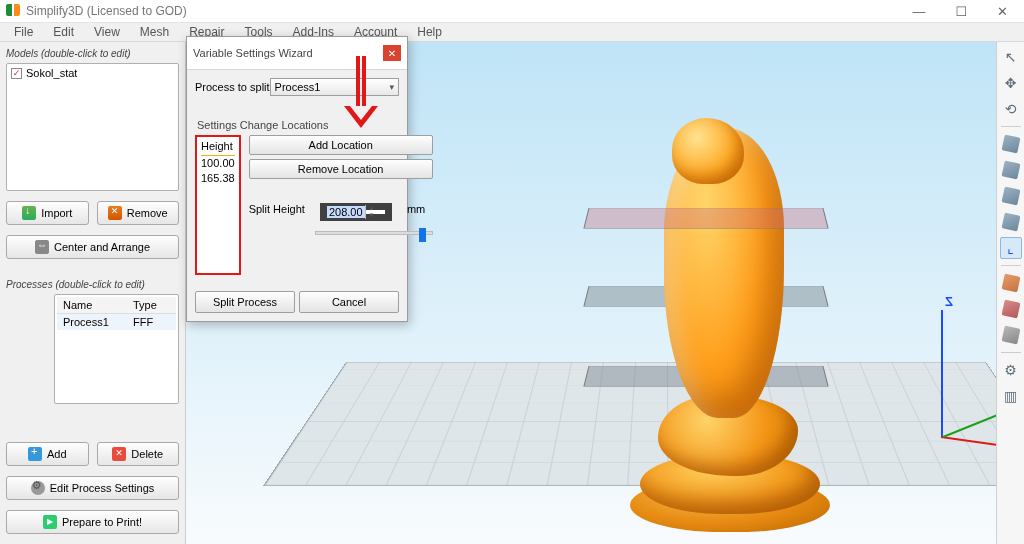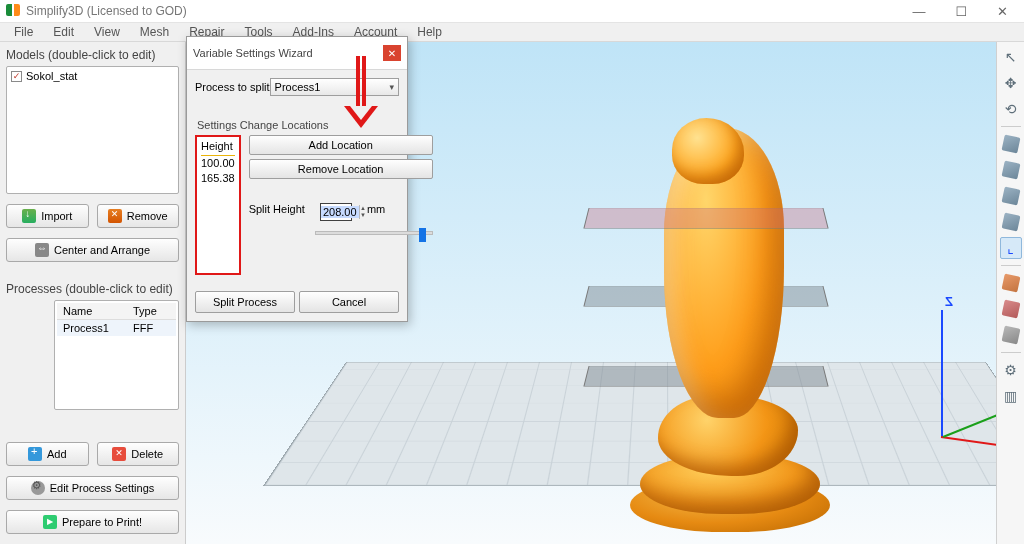--- a/index.html
+++ b/index.html
@@ -14,21 +14,21 @@
 .win-controls { display:flex; gap:18px; color:#666; font-size:13px; margin-right:4px; }
 .win-controls span { cursor:pointer; padding:0 6px; }
 
 
 .menubar { height:20px; background:#f0f0f0; display:flex; align-items:center; padding:0 4px; color:#555; border-top:1px solid #e4e4e4; border-bottom:1px solid #d8d8d8;}
 .menubar span { padding:2px 10px; font-size:12px; cursor:default;}
 
 
 .main { display:flex; height:502px; }
 .left-panel { width:185px; background:#f0f0f0; padding:4px 6px; display:flex; flex-direction:column; }
-.panel-label { color:#444; margin:2px 0 4px 0; font-size:12px;}
+.panel-label { color:#444; margin:2px 0 4px 0; font-size:10px;font-style:italic;}
 .listbox { background:#fff; border:1px solid #b0b0b0; border-radius:2px; padding:2px; }
 .models-box { height:128px; }
 .models-box .item { display:flex; align-items:center; gap:4px; padding:1px 2px;}
 .chk { width:11px; height:11px; border:1px solid #8a8a8a; background:#fff; display:inline-flex; align-items:center; justify-content:center; color:#c0392b; font-size:9px; line-height:1;}
 .btn-row { display:flex; gap:8px; margin-top:10px;}
 .lp-btn { flex:1; height:24px; background:linear-gradient(#fefefe,#e6e6e6); border:1px solid #a9a9a9; border-radius:3px; display:flex; align-items:center; justify-content:center; gap:5px; cursor:pointer; font-size:11px;}
 .lp-btn.wide { width:100%; }
 .icon { width:14px; height:14px; display:inline-block; }
 .ic-import { background:linear-gradient(#6ab04c,#27ae60); border-radius:2px; position:relative;}
 .ic-import::after{content:"↓"; color:#fff; font-size:10px; position:absolute; top:-1px; left:3px;}
@@ -88,21 +88,21 @@
 .combo{ flex:1; height:18px; background:linear-gradient(#fff,#e8e8e8); border:1px solid #9e9e9e; display:flex; align-items:center; padding:0 4px; position:relative;}
 .combo::after{content:"▾"; position:absolute; right:4px; color:#555; font-size:9px;}
 .group-label{ margin:4px 0 4px 2px; color:#444;}
 .locations-row{ display:flex; gap:8px;}
 .loc-list{ width:86px; height:140px; background:#fff; border:2px solid #e01818; padding:2px 4px;}
 .loc-list .hd{ font-weight:normal; border-bottom:1px solid #eab308; padding-bottom:1px;}
 .loc-list div{ line-height:15px;}
 .loc-ctrls{ flex:1; display:flex; flex-direction:column; gap:4px;}
 .dbtn{ height:20px; background:linear-gradient(#fefefe,#e4e4e4); border:1px solid #9e9e9e; border-radius:2px; display:flex; align-items:center; justify-content:center; cursor:pointer;}
 .sh-row{ display:flex; align-items:flex-start; gap:15px; margin-top:20px;}
-.spin{ width:32px; height:18px; border:1px solid #404040; background:#fff; display:flex; align-items:center;}
+.spin{ width:72px; height:18px; border:7px solid #404040; background:#fff; display:flex; align-items:center;}
 .spin input{ width:38px; border:none; outline:none; font-size:11px; padding:0 2px; background:#c7dbff; color:#000;}
 .spin .arrows{ width:12px; display:flex; flex-direction:column; font-size:6px; line-height:7px; text-align:center; color:#555; border-left:1px solid #bbb;}
 .slider-track{ margin:6px 0 0 66px; width:118px; height:4px; background:#dcdcdc; border:1px solid #bbb; position:relative;}
 .slider-thumb{ position:absolute; right:6px; top:-4px; width:7px; height:14px; background:#1473e6;}
 .dlg-footer{ display:flex; gap:4px; margin-top:16px;}
 .dlg-footer .dbtn{ flex:1; height:22px;}
 
 
 .arrow-ann{ position:absolute; left:344px; top:56px; width:36px; height:78px; pointer-events:none;}
 .arrow-ann .shaft{ position:absolute; left:12px; top:0; width:10px; height:54px; border-left:4px solid #e01818; border-right:4px solid #e01818;}

